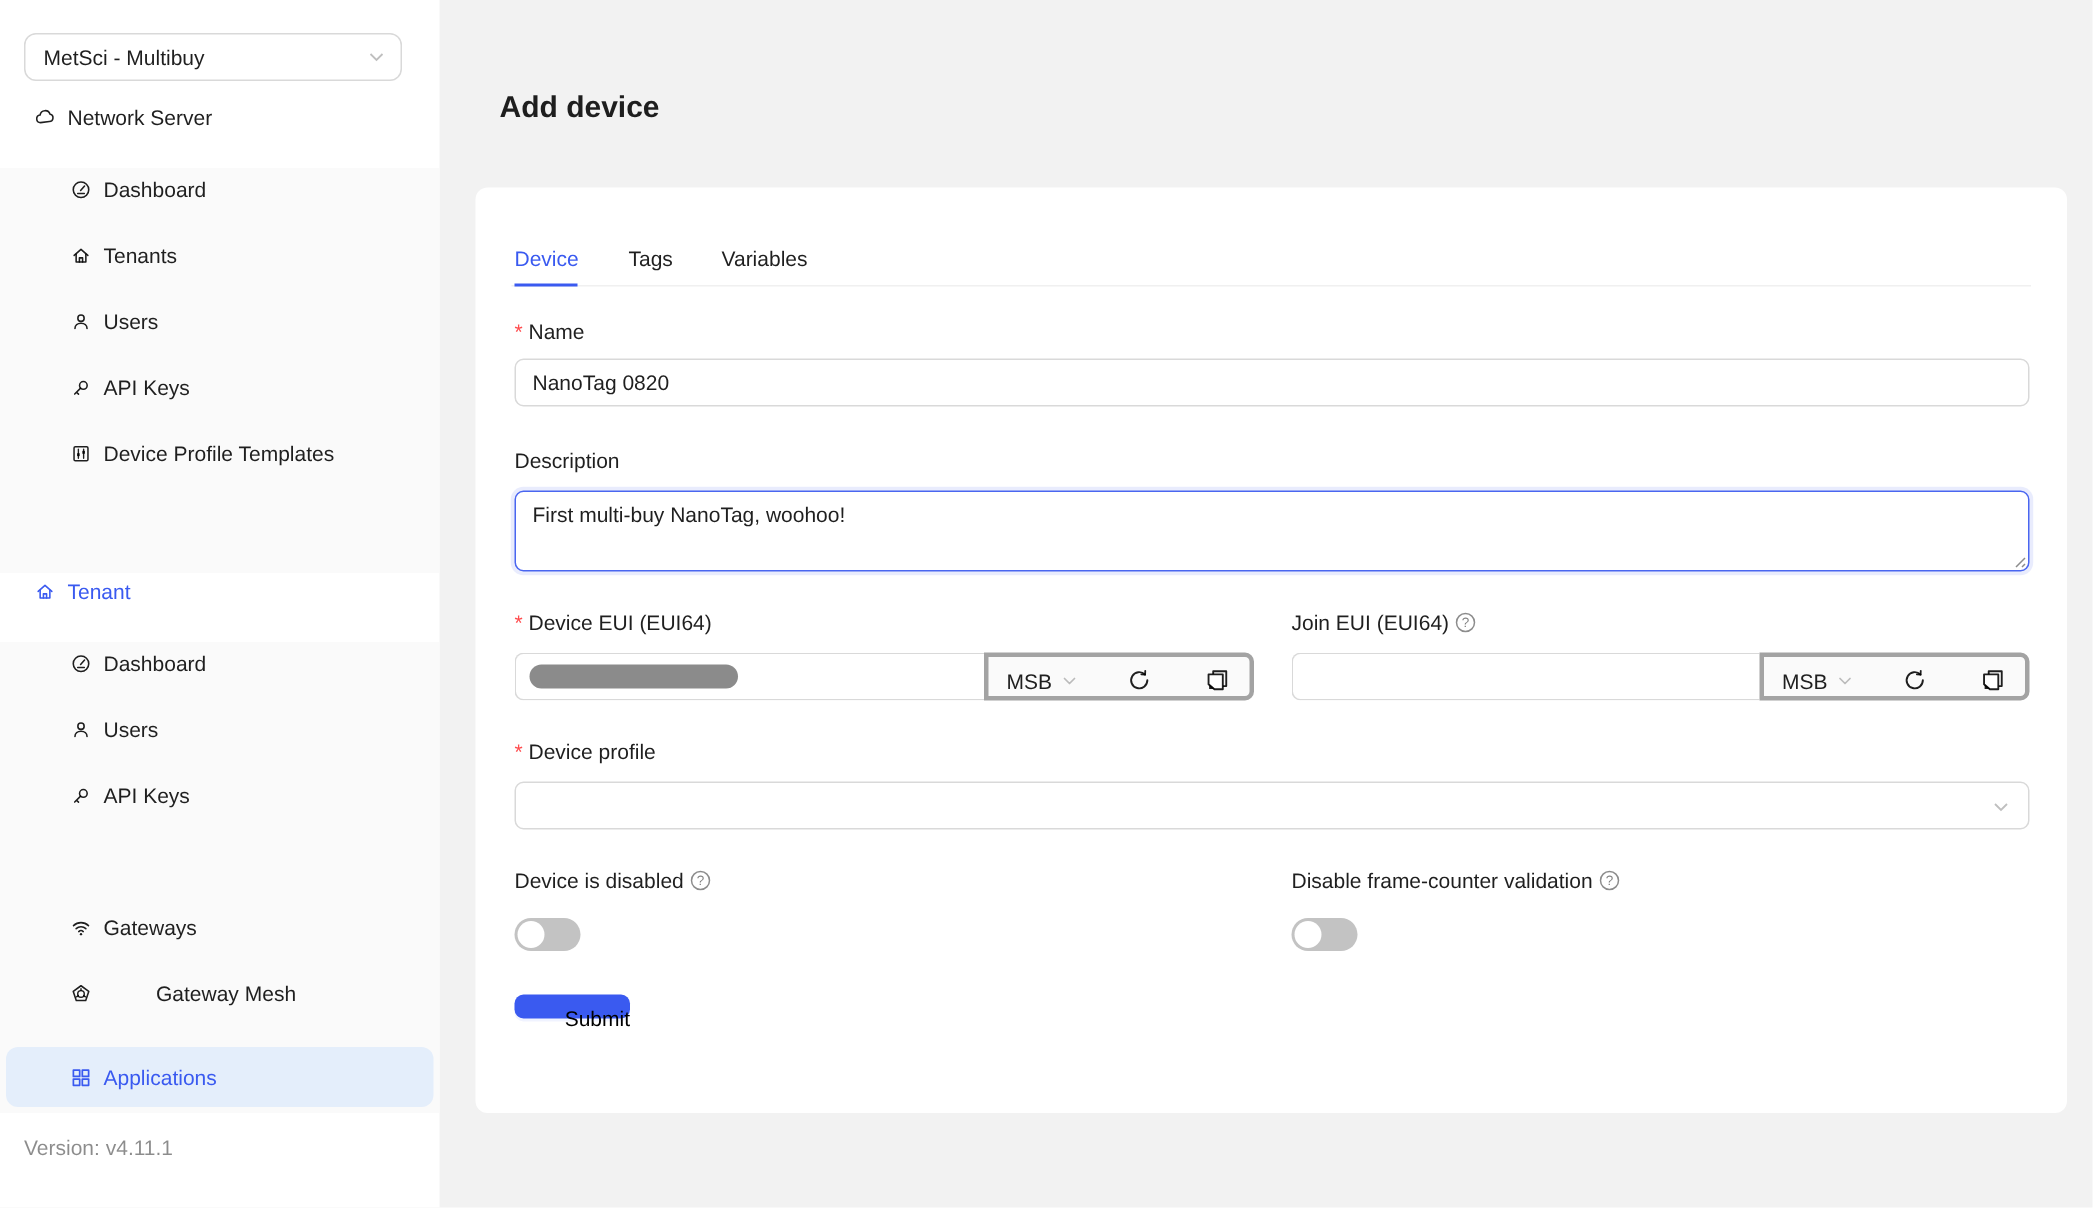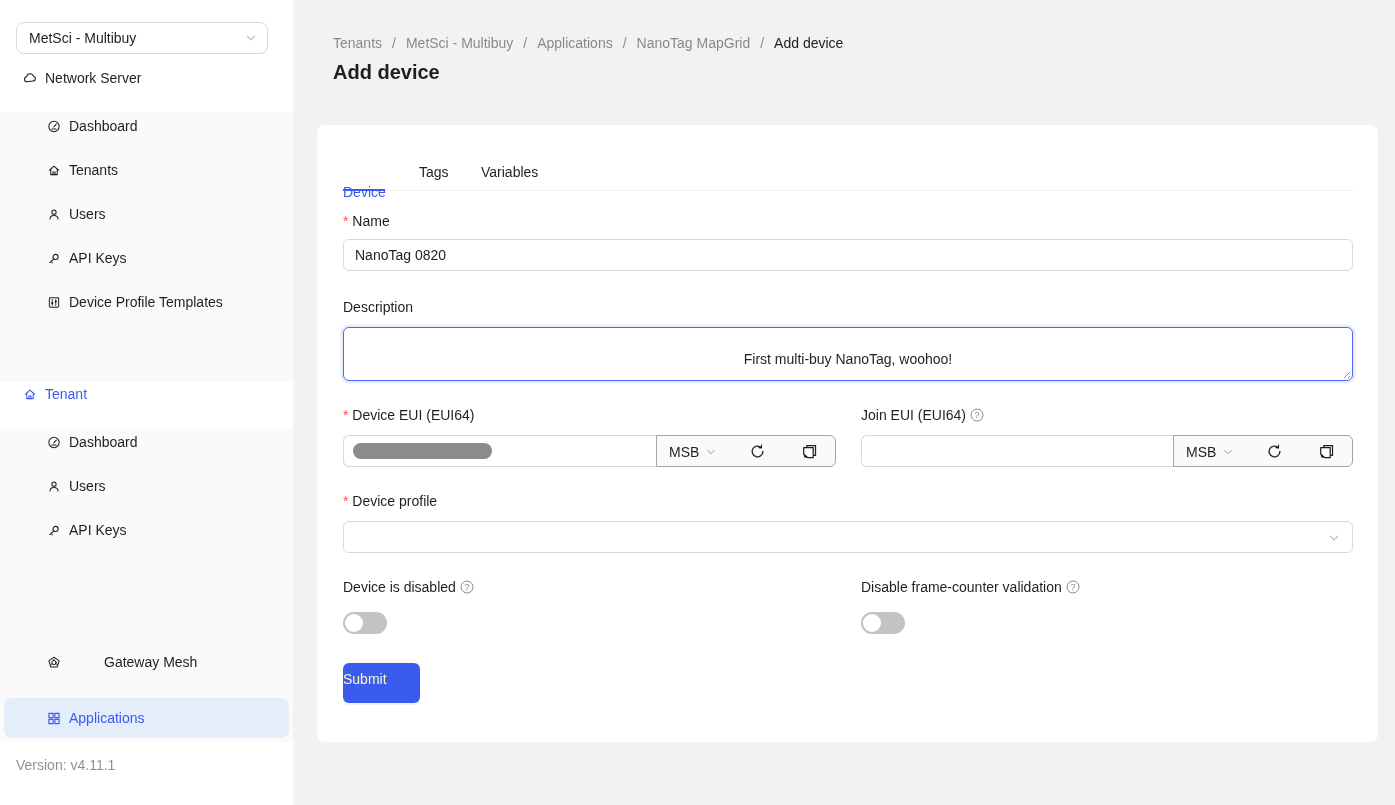--- a/index.html
+++ b/index.html
@@ -60,39 +60,39 @@
   .lbl { position:absolute; height:22px; line-height:22px; }
   .req::before { content:"* "; color:#ff4d4f; }
   .q-icon { display:inline-block; vertical-align:-2px; margin-left:4px; color:rgba(0,0,0,0.45); }
 
   .input {
     position:absolute; height:32px; border:1px solid #d9d9d9; border-radius:6px;
     background:#fff; line-height:30px; padding-left:11px;
   }
   .textarea {
     position:absolute; border:1.5px solid #4a66f0; border-radius:6px; background:#fff;
-    padding:20px 11px; line-height:22px; box-shadow:0 0 0 2.5px rgba(74,102,240,0.12);text-align:center;
+    padding:4px 11px; line-height:22px; box-shadow:0 0 0 2.5px rgba(74,102,240,0.12);
   }
   .group { position:absolute; height:32px; }
   .group .gi {
     position:absolute; left:0; top:0; height:32px; background:#fff;
     border:1px solid #d9d9d9; border-radius:6px 0 0 6px; border-right:0;
   }
   .group .ga {
     position:absolute; top:0; right:0; height:32px; background:rgba(0,0,0,0.02);
-    border:1px solid #a3a3a3; border-radius:0 6px 6px 0; width:180px;
+    border:3px solid #a3a3a3; border-radius:0 6px 6px 0; width:180px;
     display:flex; align-items:center;
   }
   .mask-pill { position:absolute; left:9px; top:7px; width:139px; height:16px; background:#8b8b8b; border-radius:8px; }
   .select-box { position:absolute; height:32px; border:1px solid #d9d9d9; border-radius:6px; background:#fff; }
   .switch { position:absolute; width:44px; height:22px; border-radius:11px; background:#c3c3c3; }
   .switch::after { content:""; position:absolute; left:2px; top:2px; width:18px; height:18px; border-radius:50%; background:#fff; }
   .submit {
-    position:absolute; width:77px; height:40px; background:#3a5af0; border-radius:6px;
-    color:#fef9c3; text-align:left; line-height:32px;
+    position:absolute; width:77px; height:16px; background:#3a5af0; border-radius:6px;
+    color:#000000; text-align:right; line-height:32px;
     box-shadow:0 2px 0 rgba(5,45,255,0.06);
   }
 </style>
 </head>
 <body>
 
 <div class="sidebar">
   <div class="org-select">MetSci - Multibuy
     <svg class="chev" viewBox="0 0 12 12" fill="none" stroke="currentColor" stroke-width="1.2">
         <path d="M2 4 L6 8 L10 4"></path>
@@ -191,20 +191,31 @@
       <span class="mi-label">Users</span>
     </div>
   <div class="menu-item sub" style="top:522px;">
       <span class="mi-icon">
         <svg width="15" height="15" viewBox="0 0 16 16" fill="none" stroke="rgba(0,0,0,0.88)" stroke-width="1.1" stroke-linecap="round" stroke-linejoin="round">
           <circle cx="9.8" cy="6.2" r="2.9" stroke-width="1.2"></circle>
           <path d="M7.7 8.3 L3.2 12.8 M4.6 11.4 L6.1 12.9" stroke-width="1.2"></path>
         </svg>
       </span>
       <span class="mi-label">API Keys</span>
+    </div>
+  <div class="menu-item sub" style="top:610px;">
+      <span class="mi-icon">
+        <svg width="15" height="15" viewBox="0 0 16 16" fill="none" stroke="rgba(0,0,0,0.88)" stroke-width="1.1" stroke-linecap="round" stroke-linejoin="round">
+          <path d="M2.3 6.4 a8.2 8.2 0 0 1 11.4 0" stroke-width="1.2"></path>
+          <path d="M4.3 8.7 a5.3 5.3 0 0 1 7.4 0" stroke-width="1.2"></path>
+          <path d="M6.3 10.9 a2.5 2.5 0 0 1 3.4 0" stroke-width="1.2"></path>
+          <circle cx="8" cy="12.9" r="0.9" fill="rgba(0,0,0,0.88)" stroke="none"></circle>
+        </svg>
+      </span>
+      <span class="mi-label">Gateways</span>
     </div>
   <div class="menu-item sub" style="top:654px;gap:35px;">
       <span class="mi-icon">
         <svg width="15" height="15" viewBox="0 0 16 16" fill="none" stroke="rgba(0,0,0,0.88)" stroke-width="1.1" stroke-linecap="round" stroke-linejoin="round">
           <path d="M8 1.9 L13.9 6.2 L11.6 13.1 L4.4 13.1 L2.1 6.2 Z" stroke-width="1.2"></path>
           <circle cx="8" cy="8.1" r="2.5" stroke-width="1.1"></circle>
           <path d="M8 4.2 V5.6 M11.4 10.3 L10 9.4 M4.6 10.3 L6 9.4" stroke-width="1.1"></path>
         </svg>
       </span>
       <span class="mi-label">Gateway Mesh</span>
@@ -218,26 +229,25 @@
           <rect x="9" y="9" width="4.8" height="4.8" stroke-width="1.3"></rect>
         </svg>
       </span>
       <span class="mi-label">Applications</span>
     </div>
 
   <div class="version">Version: v4.11.1</div>
 </div>
 
 <div class="main">
-  <div class="breadcrumb">Tenants<span class="sep">/</span>MetSci - Multibuy<span class="sep">/</span>Applications<span class="sep">/</span>NanoTag MapGrid<span class="sep">/</span><span class="last">Add device</span></div>
   <div class="page-title">Add device</div>
 
   <div class="card">
     <div class="tabs">
-      <span class="tab active" style="left:2px;margin-top:20px;">Device</span>
+      <span class="tab active" style="left:2px;">Device</span>
       <span class="tab" style="left:78px;">Tags</span>
       <span class="tab" style="left:140px;">Variables</span>
       <span class="inkbar"></span>
     </div>
 
     <div class="form">
       <div class="lbl req" style="left:0; top:85px;">Name</div>
       <div class="input" style="left:0; top:114px; width:1010px;">NanoTag 0820</div>
 
       <div class="lbl" style="left:0; top:171px;">Description</div>

